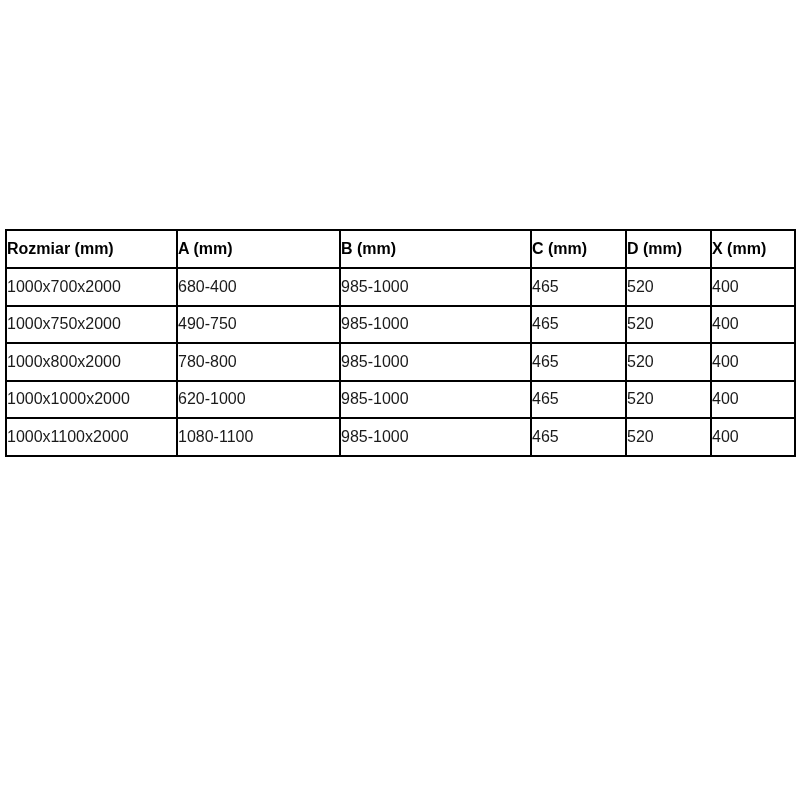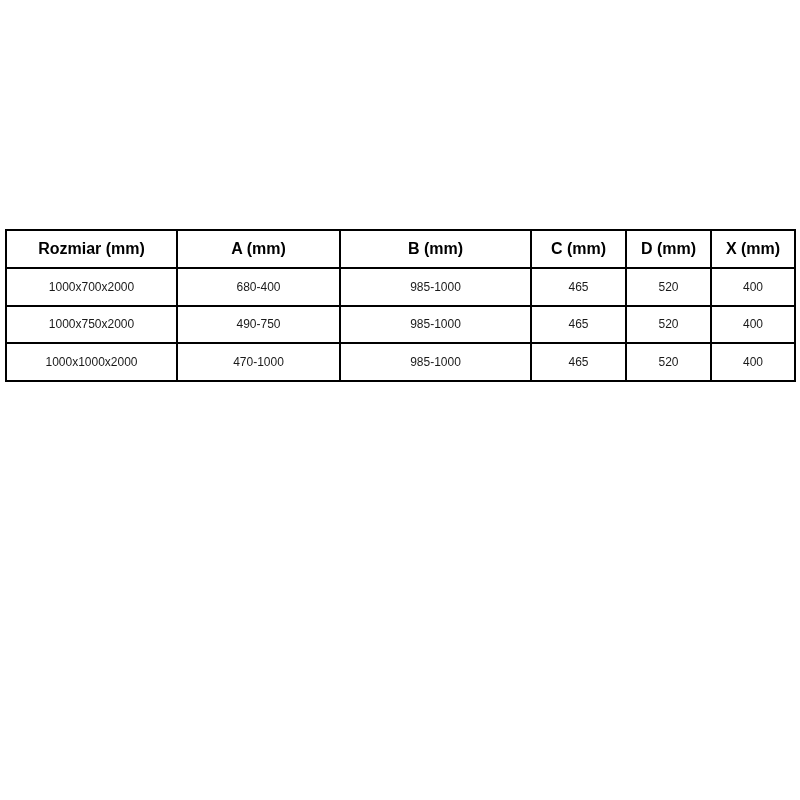--- a/index.html
+++ b/index.html
@@ -24,35 +24,35 @@
   }
   table.dim-table {
     border-collapse: collapse;
     table-layout: fixed;
     width: 789px;
     background: #ffffff;
   }
   table.dim-table th,
   table.dim-table td {
     border: 2px solid #000000;
-    text-align: center;
+    text-align: left;
     vertical-align: middle;
     padding: 0;
     overflow: hidden;
     white-space: nowrap;
   }
   table.dim-table th {
     height: 36px;
     font-size: 16px;
     font-weight: bold;
     color: #000000;
   }
   table.dim-table td {
     height: 35.5px;
-    font-size: 12px;
+    font-size: 16px;
     font-weight: normal;
     color: #1a1a1a;
   }
 </style>
 </head>
 <body>
 
 <div class="canvas">
   <div class="table-wrap">
     <table class="dim-table">
@@ -85,22 +85,38 @@
         </tr>
         <tr>
           <td>1000x750x2000</td>
           <td>490-750</td>
           <td>985-1000</td>
           <td>465</td>
           <td>520</td>
           <td>400</td>
         </tr>
         <tr>
+          <td>1000x800x2000</td>
+          <td>780-800</td>
+          <td>985-1000</td>
+          <td>465</td>
+          <td>520</td>
+          <td>400</td>
+        </tr>
+        <tr>
           <td>1000x1000x2000</td>
-          <td>470-1000</td>
+          <td>620-1000</td>
+          <td>985-1000</td>
+          <td>465</td>
+          <td>520</td>
+          <td>400</td>
+        </tr>
+        <tr>
+          <td>1000x1100x2000</td>
+          <td>1080-1100</td>
           <td>985-1000</td>
           <td>465</td>
           <td>520</td>
           <td>400</td>
         </tr>
       </tbody>
     </table>
   </div>
 </div>
 

